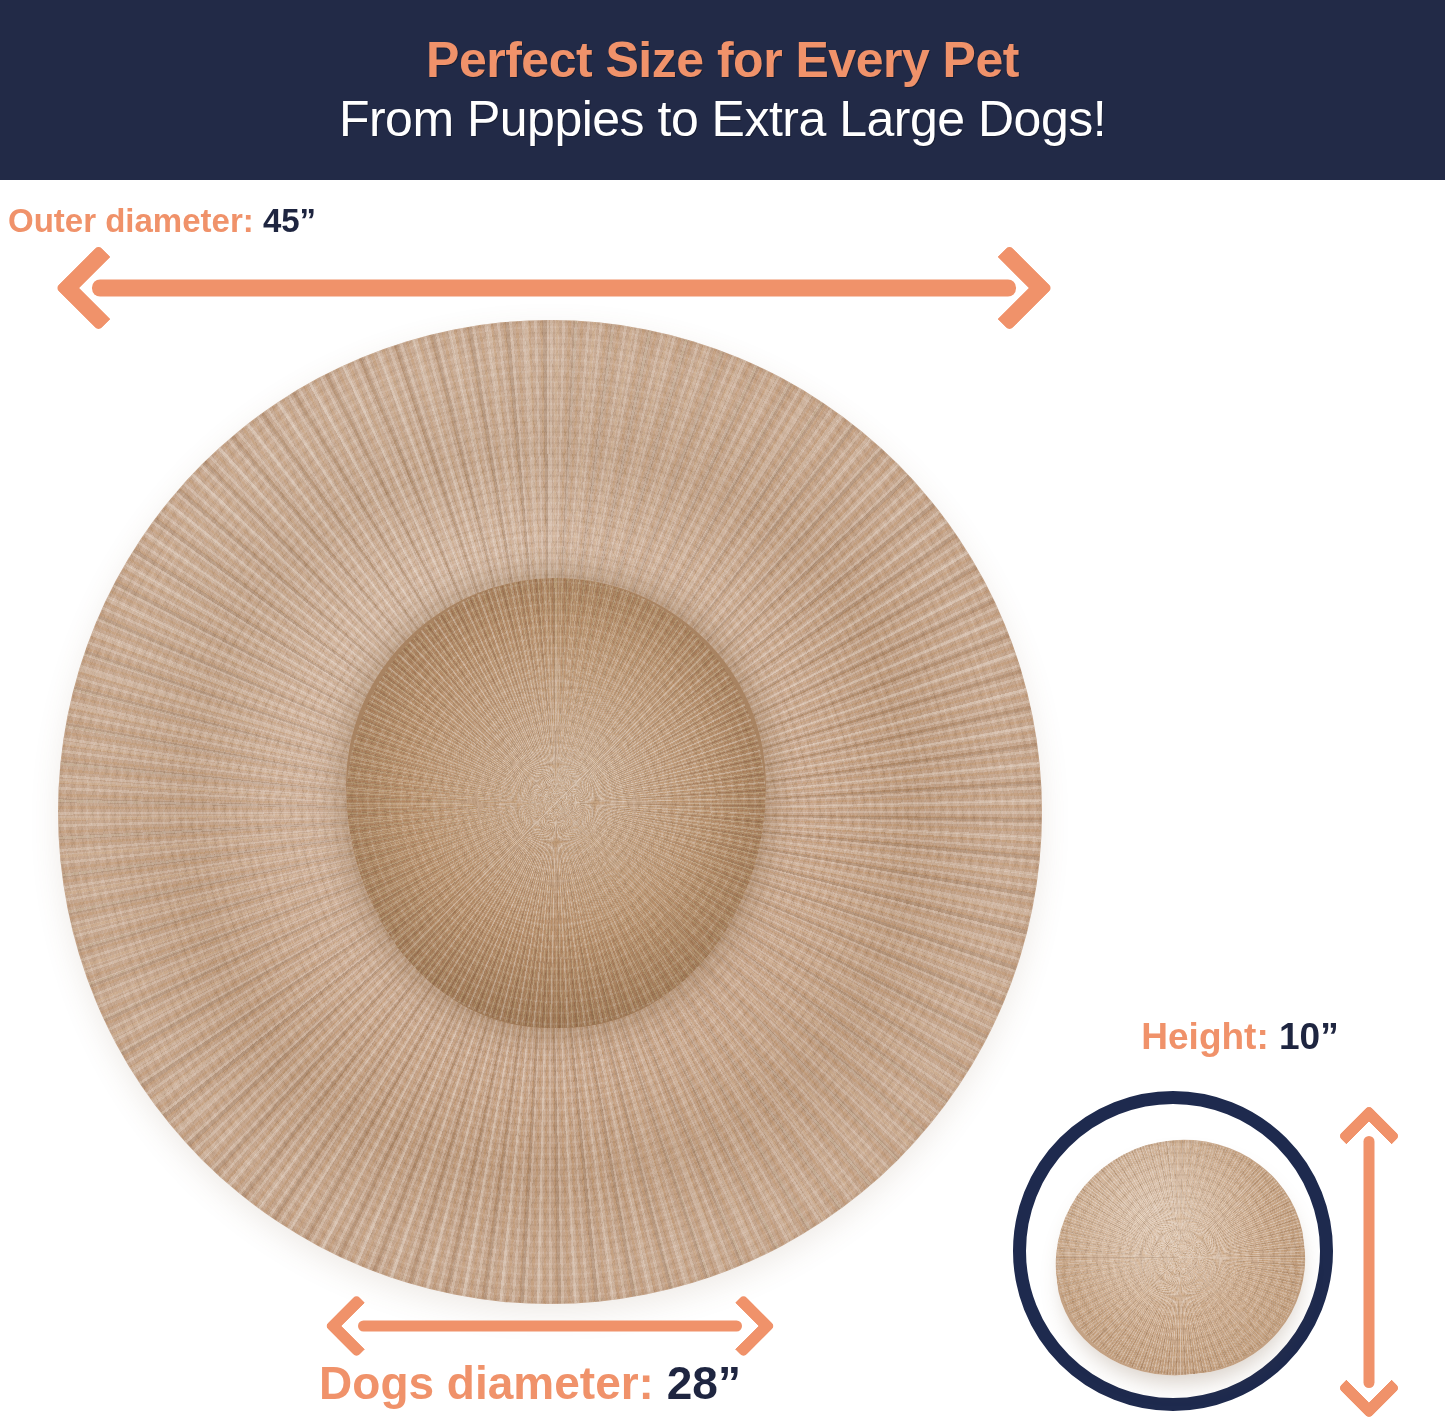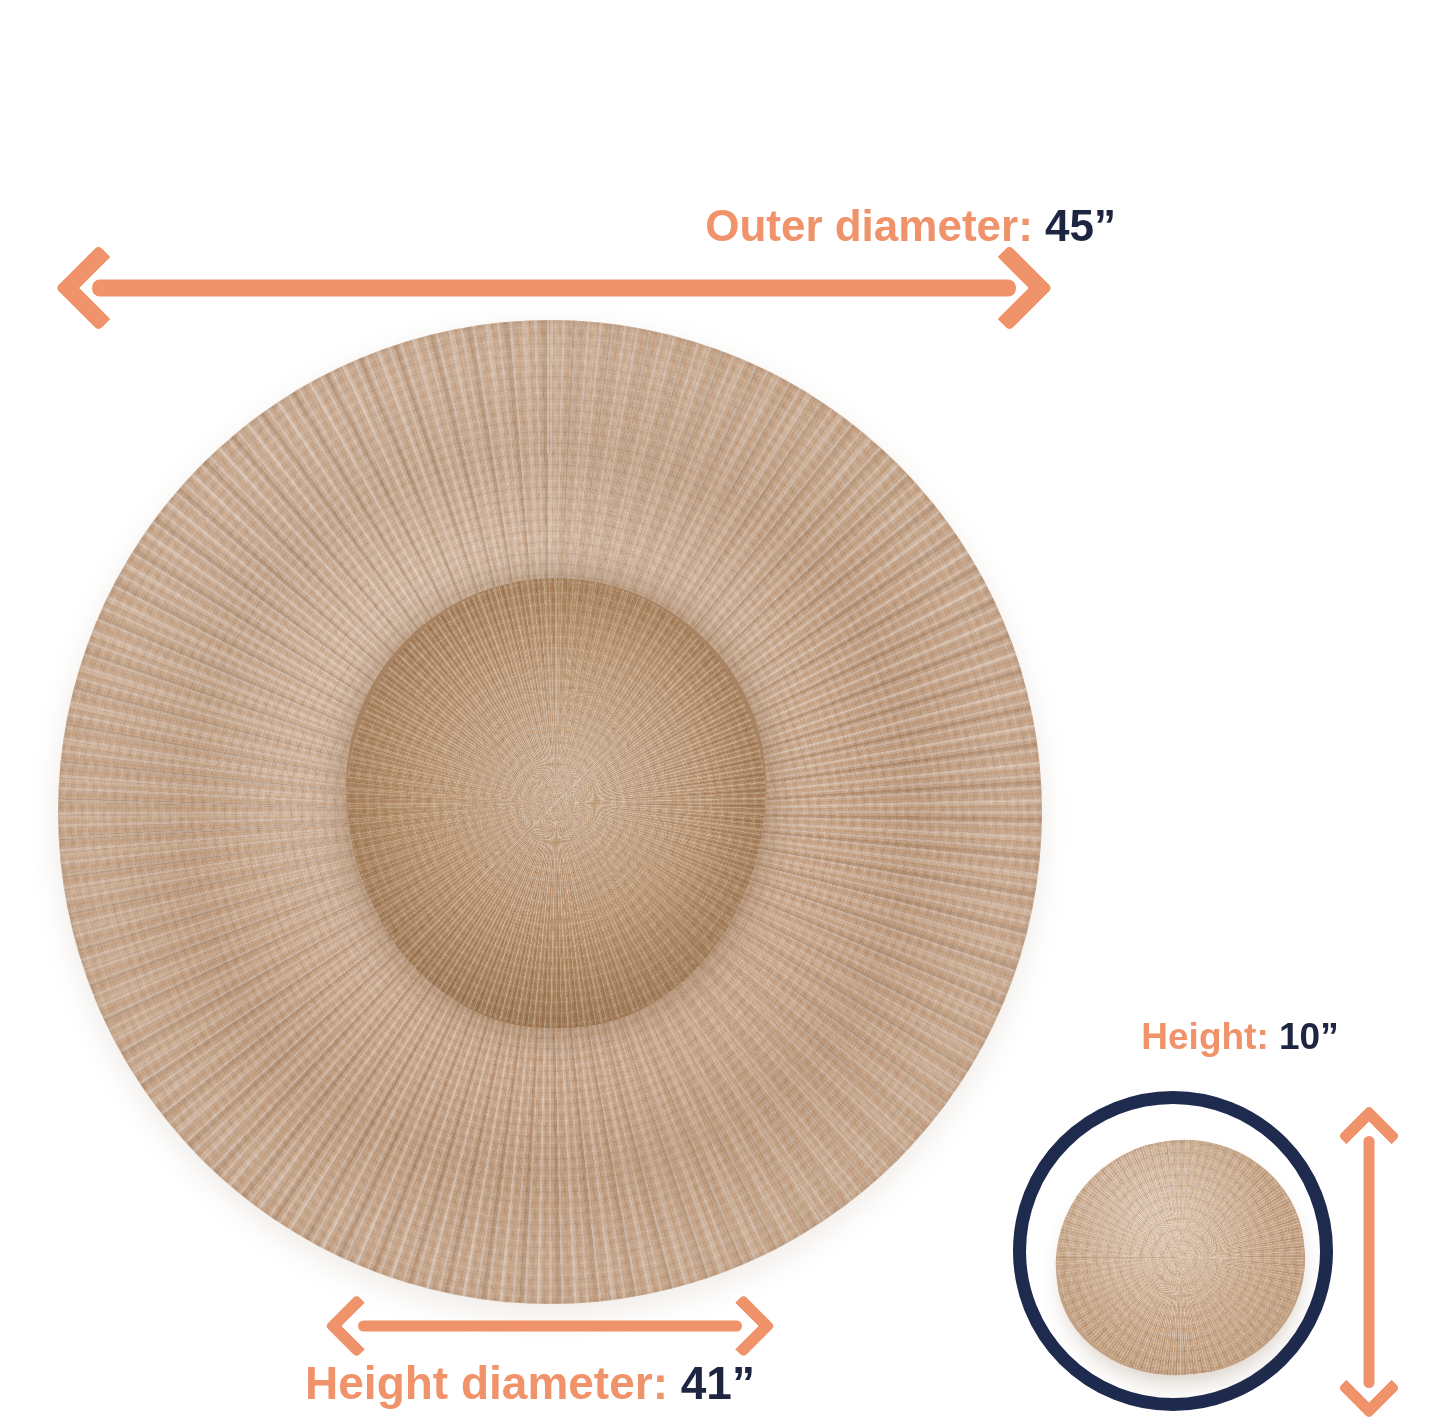--- a/index.html
+++ b/index.html
@@ -33,21 +33,21 @@
   }
 
   
   .dim-label{
     position:absolute;white-space:nowrap;
     font-weight:bold;line-height:1;
   }
   .dim-label .lbl{color:#F0926A;}
   .dim-label .val{color:#1E2540;font-weight:600;}
 
-  #outer-label{left:16px;top:204px;width:1100px;text-align:right;font-size:44px;}
+  #outer-label{left:8px;top:204px;width:1100px;text-align:left;font-size:33px;}
   #inner-label{left:0;top:1360px;width:1060px;text-align:center;font-size:46px;}
   #height-label{left:1040px;top:1018px;width:400px;text-align:center;font-size:37px;}
 
   
   .arrow-h{position:absolute;height:56px;}
   .arrow-h .shaft{
     position:absolute;left:26px;right:26px;top:50%;
     transform:translateY(-50%);
     background:#F0926A;border-radius:8px;
   }
@@ -187,20 +187,24 @@
     box-shadow:0 14px 22px -6px rgba(120,90,60,.28);
   }
   #inset-pillow .fur.f1{opacity:.9;mix-blend-mode:overlay;}
   #inset-pillow .fur.f4{opacity:.7;}
 </style>
 </head>
 <body>
 
 <div id="stage">
 
+  <div id="banner">
+    <div id="banner-line1">Perfect Size for Every Pet</div>
+    <div id="banner-line2">From Puppies to Extra Large Dogs!</div>
+  </div>
 
   <div class="dim-label" id="outer-label">
     <span class="lbl">Outer diameter:</span><span>&nbsp;</span><span class="val">45”</span>
   </div>
 
   <div class="arrow-h" id="outer-arrow">
     <div class="head left"></div>
     <div class="shaft"></div>
     <div class="head right"></div>
   </div>
@@ -221,21 +225,21 @@
     </div>
   </div>
 
   <div class="arrow-h" id="inner-arrow">
     <div class="head left"></div>
     <div class="shaft"></div>
     <div class="head right"></div>
   </div>
 
   <div class="dim-label" id="inner-label">
-    <span class="lbl">Height diameter:</span><span>&nbsp;</span><span class="val">41”</span>
+    <span class="lbl">Dogs diameter:</span><span>&nbsp;</span><span class="val">28”</span>
   </div>
 
   <div class="dim-label" id="height-label">
     <span class="lbl">Height:</span><span>&nbsp;</span><span class="val">10”</span>
   </div>
 
   <div id="inset-circle"></div>
 
   <div id="inset-pillow">
     <div class="fur f3"></div>

